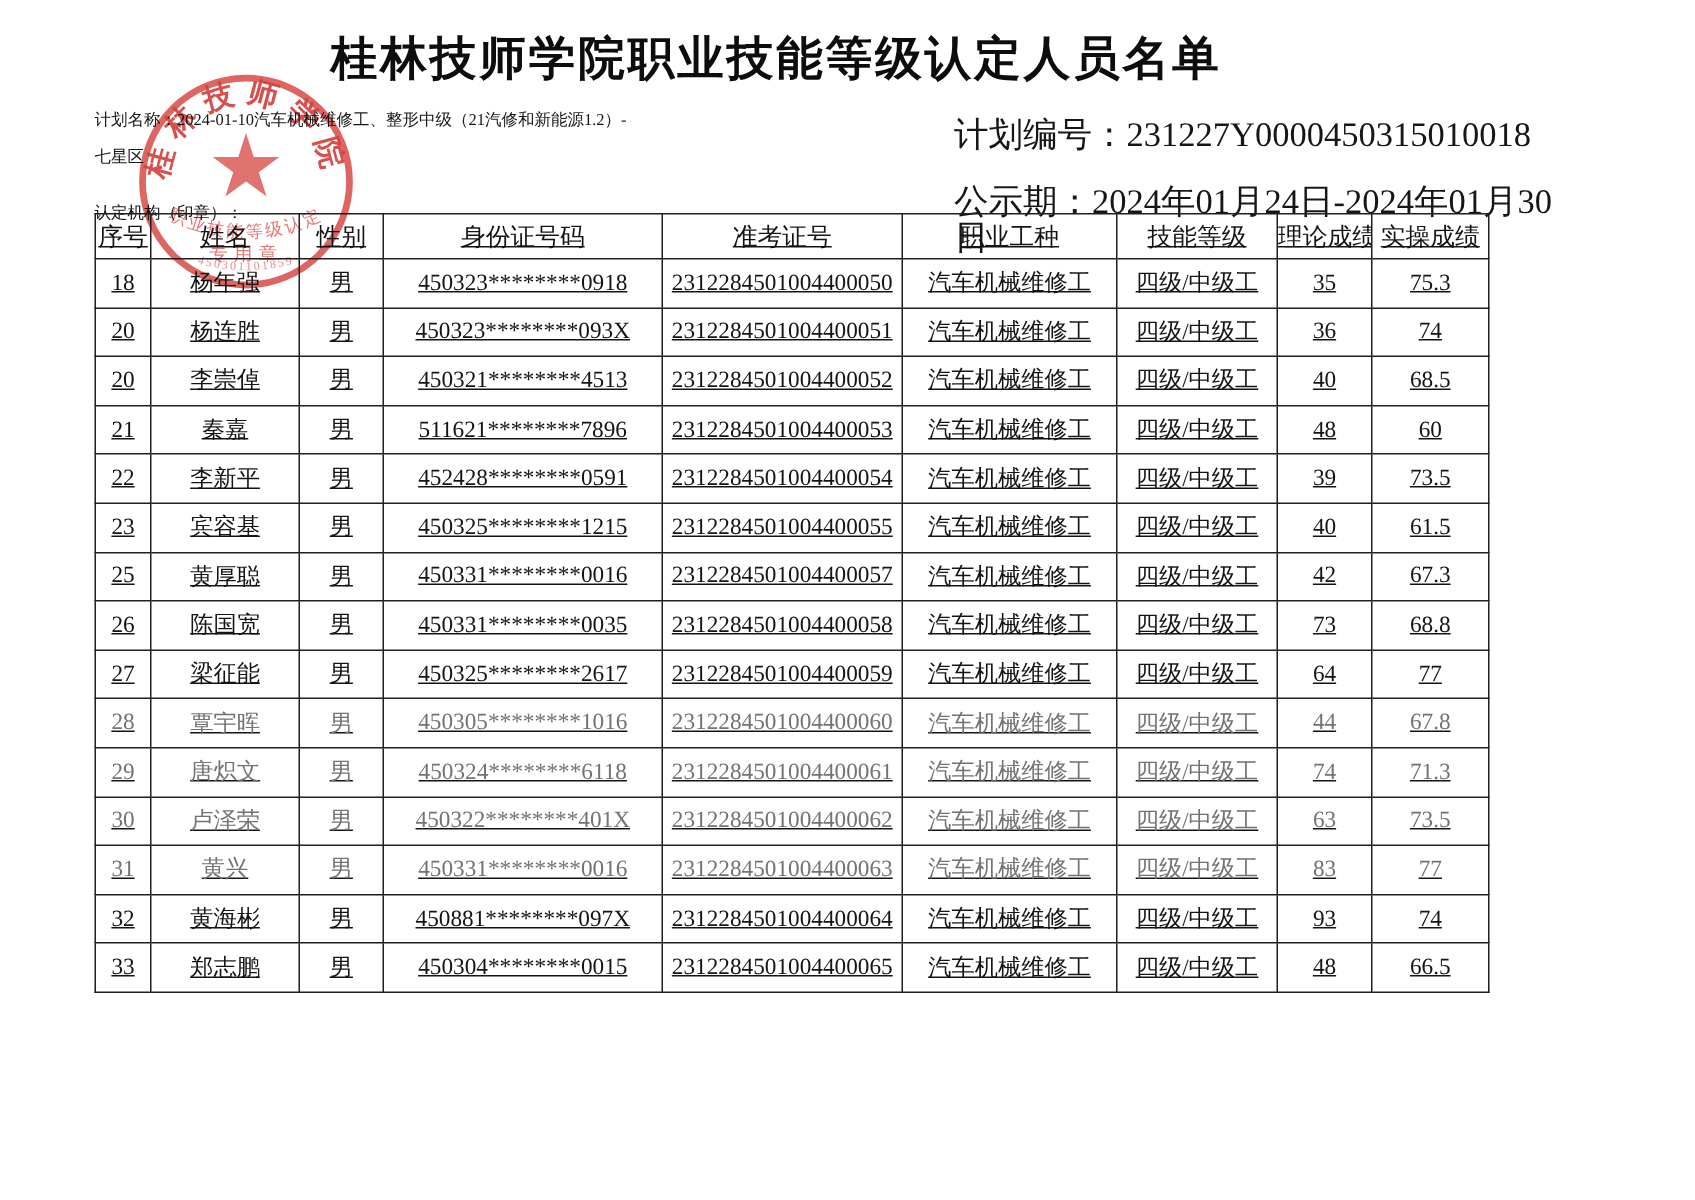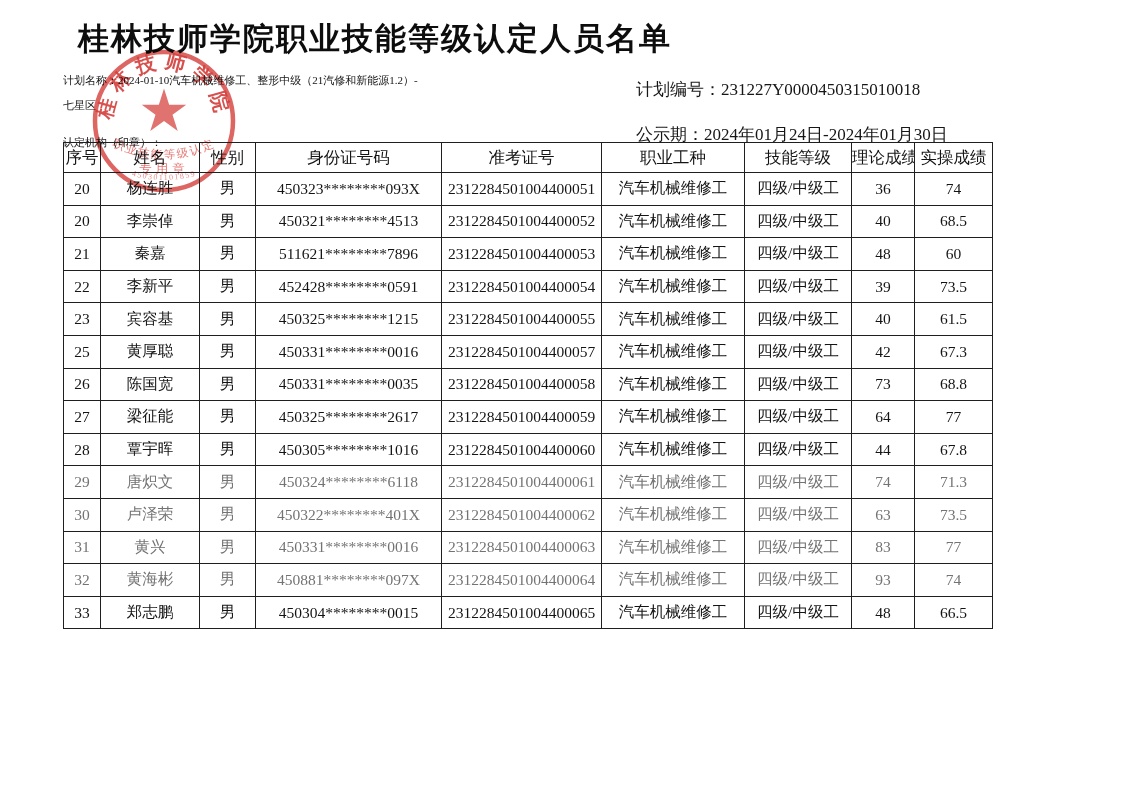--- a/index.html
+++ b/index.html
@@ -5,40 +5,40 @@
   html,body{margin:0;padding:0;background:#ffffff;}
   .page{
     position:relative;
     width:1130px;height:800px;
     background:#fff;
     font-family:"Liberation Serif","DejaVu Serif",serif;
     color:#111;
     overflow:hidden;
   }
   .title{
-    position:absolute;left:78px;top:18px;width:929px;
-    margin:0;
+    position:absolute;left:53px;top:18px;width:929px;
+    margin:0;text-align:center;
     font-family:"Liberation Sans","DejaVu Sans",sans-serif;
     font-weight:bold;font-size:31px;letter-spacing:2px;color:#0d0d0d;
   }
   .meta-left{
     position:absolute;left:63px;top:68px;width:575px;
     font-size:11px;line-height:25px;color:#161616;
   }
   .meta-left .org-line{margin-top:12px;}
   .meta-right{
     position:absolute;left:636px;top:78px;width:420px;
-    font-size:17px;line-height:24px;color:#161616;
+    font-size:23px;line-height:24px;color:#161616;
   }
   .meta-right .line2{margin-top:21px;}
   table.personnel{
     position:absolute;left:63px;top:142px;
     border-collapse:collapse;table-layout:fixed;
     width:929px;
-    font-size:15.5px;color:#141414;
+    font-size:15.5px;color:#141414;text-decoration:underline;
   }
   table.personnel th, table.personnel td{
     border:1.6px solid #1f1f1f;
     text-align:center;vertical-align:middle;
     padding:0;overflow:hidden;white-space:nowrap;
   }
   table.personnel thead th{
     height:29px;font-weight:normal;font-size:16.5px;
   }
   table.personnel tbody td{height:31.6px;}
@@ -110,20 +110,31 @@
           <th>身份证号码</th>
           <th>准考证号</th>
           <th>职业工种</th>
           <th>技能等级</th>
           <th>理论成绩</th>
           <th>实操成绩</th>
         </tr>
     </thead>
     <tbody>
         <tr>
+          <td>18</td>
+          <td>杨年强</td>
+          <td>男</td>
+          <td>450323********0918</td>
+          <td>2312284501004400050</td>
+          <td>汽车机械维修工</td>
+          <td>四级/中级工</td>
+          <td>35</td>
+          <td>75.3</td>
+        </tr>
+        <tr>
           <td>20</td>
           <td>杨连胜</td>
           <td>男</td>
           <td>450323********093X</td>
           <td>2312284501004400051</td>
           <td>汽车机械维修工</td>
           <td>四级/中级工</td>
           <td>36</td>
           <td>74</td>
         </tr>

